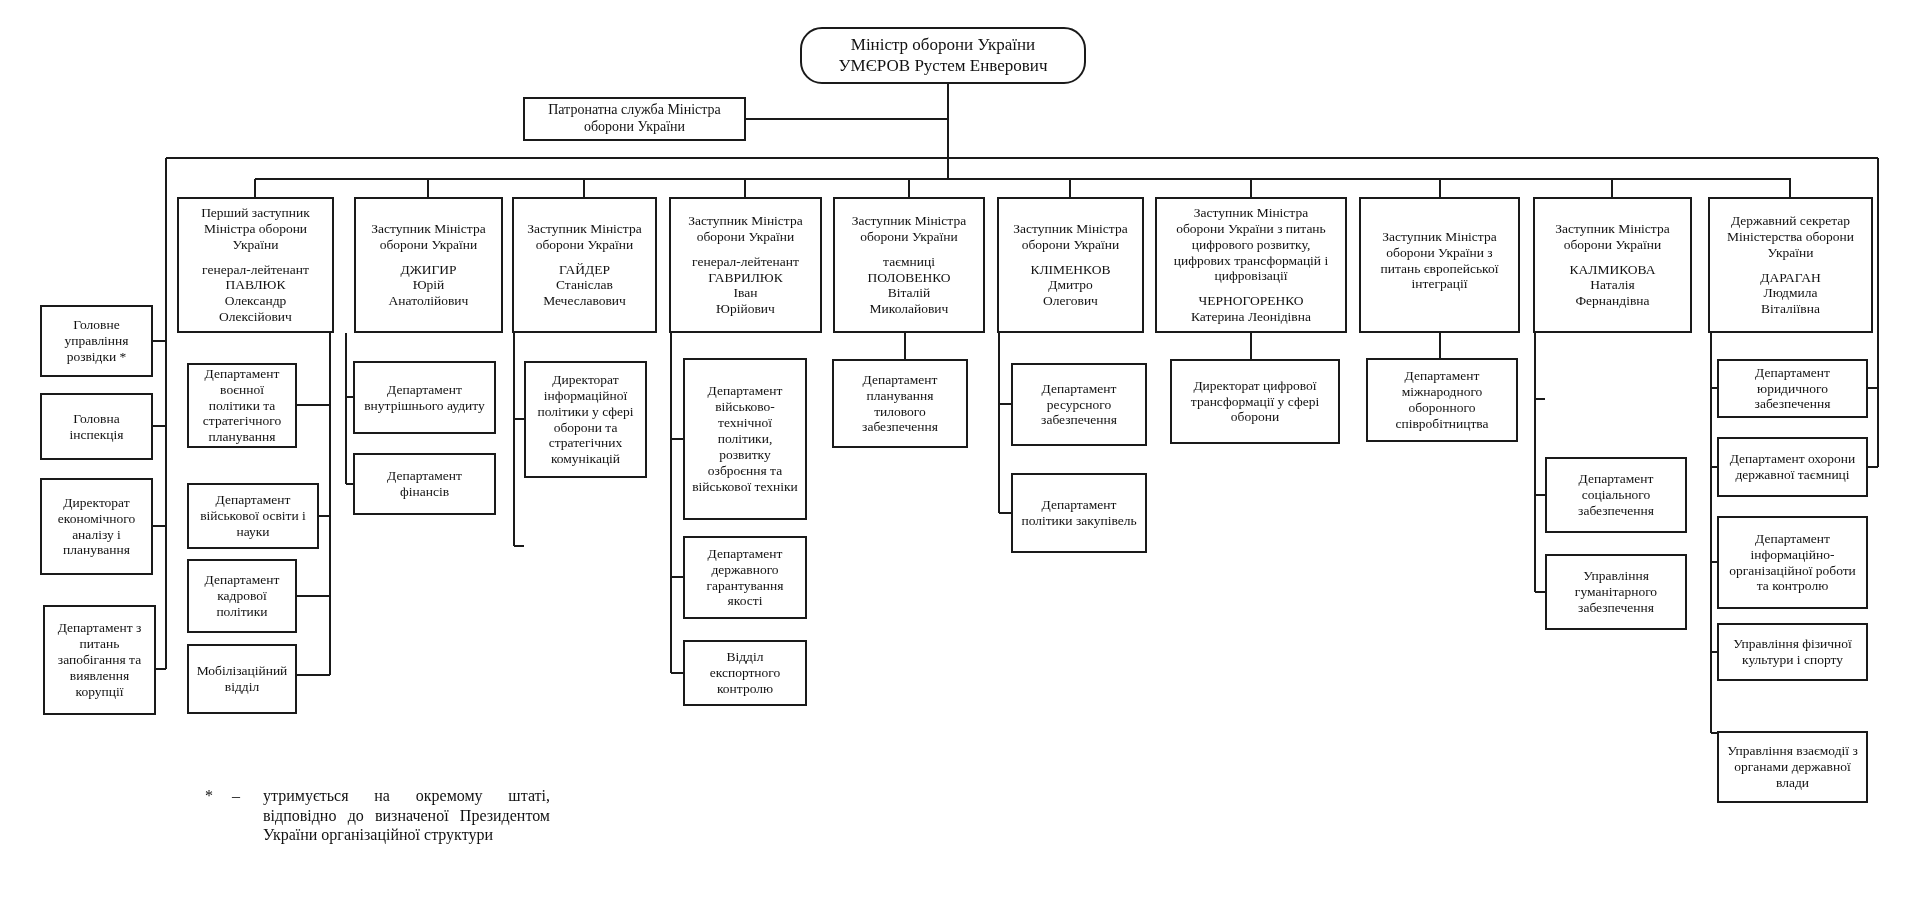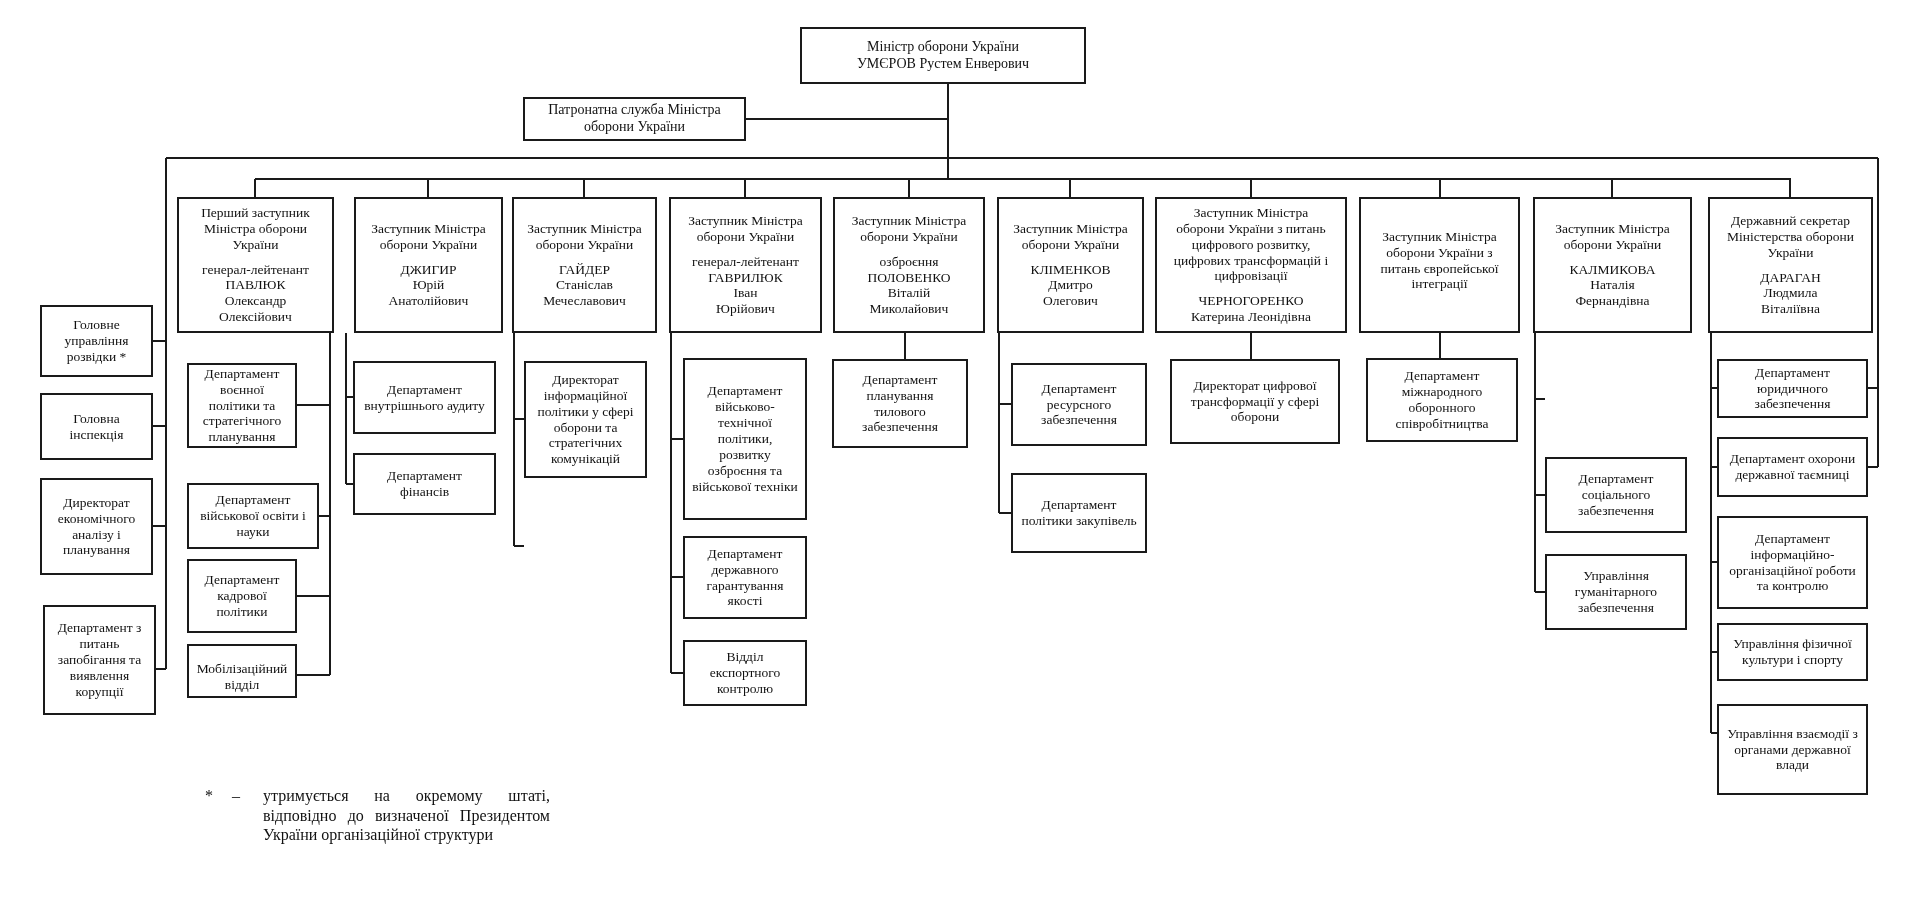--- a/index.html
+++ b/index.html
@@ -4,21 +4,21 @@
 <style>
   html,body{margin:0;padding:0;background:#ffffff;}
   .canvas{position:relative;width:1920px;height:899px;background:#ffffff;
           font-family:"Liberation Serif","DejaVu Serif",serif;color:#111111;overflow:hidden;}
   svg.connectors{position:absolute;left:0;top:0;z-index:0;}
   .b{position:absolute;z-index:1;background:#ffffff;border:2px solid #1a1a1a;box-sizing:border-box;
      display:flex;flex-direction:column;align-items:center;justify-content:center;
      text-align:center;line-height:1.18;}
   .hdr{font-size:13.5px;padding:4px 12px;row-gap:9px;}
   .dept,.unit{font-size:13.5px;padding:3px 7px;}
-  .minister{font-size:14px;padding:12px 10px;}
+  .minister{font-size:17px;padding:12px 10px;border-radius:22px;}
   .patronat{font-size:14px;padding:3px 10px;}
   .pname,.mname{white-space:pre-line;}
   .b div:empty{display:none;}
   .person{display:block;}
   .footnote{position:absolute;z-index:1;display:flex;font-size:16px;line-height:1.22;}
   .fn-marker{width:27px;flex:none;}
   .fn-dash{width:31px;flex:none;}
   .fn-text{width:287px;flex:none;text-align:justify;}
 </style>
 </head>
@@ -117,21 +117,21 @@
   </div>
   <div class="b dept" style="left:187px;top:363px;width:110px;height:85px;">
     <div>Департамент воєнної політики та стратегічного планування</div>
   </div>
   <div class="b dept" style="left:187px;top:483px;width:132px;height:66px;">
     <div>Департамент військової освіти і науки</div>
   </div>
   <div class="b dept" style="left:187px;top:559px;width:110px;height:74px;">
     <div>Департамент кадрової політики</div>
   </div>
-  <div class="b dept" style="left:187px;top:644px;width:110px;height:54px;justify-content:flex-end;">
+  <div class="b dept" style="left:187px;top:644px;width:110px;height:70px;">
     <div>Мобілізаційний відділ</div>
   </div>
 
   <div class="b hdr" style="left:354px;top:197px;width:149px;height:136px;">
     <div>Заступник Міністра оборони України</div>
     <div class="person">
 
       <div class="pname">ДЖИГИР
 Юрій
 Анатолійович</div>
@@ -172,21 +172,21 @@
   <div class="b dept" style="left:683px;top:536px;width:124px;height:83px;">
     <div>Департамент державного гарантування якості</div>
   </div>
   <div class="b dept" style="left:683px;top:640px;width:124px;height:66px;">
     <div>Відділ експортного контролю</div>
   </div>
 
   <div class="b hdr" style="left:833px;top:197px;width:152px;height:136px;">
     <div>Заступник Міністра оборони України</div>
     <div class="person">
-      <div>озброєння</div>
+      <div>таємниці</div>
       <div class="pname">ПОЛОВЕНКО
 Віталій
 Миколайович</div>
     </div>
   </div>
   <div class="b dept" style="left:832px;top:359px;width:136px;height:89px;">
     <div>Департамент планування тилового забезпечення</div>
   </div>
 
   <div class="b hdr" style="left:997px;top:197px;width:147px;height:136px;">
@@ -258,21 +258,21 @@
   </div>
   <div class="b dept" style="left:1717px;top:437px;width:151px;height:60px;">
     <div>Департамент охорони державної таємниці</div>
   </div>
   <div class="b dept" style="left:1717px;top:516px;width:151px;height:93px;">
     <div>Департамент інформаційно-організаційної роботи та контролю</div>
   </div>
   <div class="b dept" style="left:1717px;top:623px;width:151px;height:58px;">
     <div>Управління фізичної культури і спорту</div>
   </div>
-  <div class="b dept" style="left:1717px;top:704px;width:151px;height:91px;">
+  <div class="b dept" style="left:1717px;top:731px;width:151px;height:72px;">
     <div>Управління взаємодії з органами державної влади</div>
   </div>
 
   <div class="footnote" style="left:205px;top:786px;">
     <span class="fn-marker">*</span>
     <span class="fn-dash">–</span>
     <span class="fn-text">утримується на окремому штаті, відповідно до визначеної Президентом України організаційної структури</span>
   </div>
 
 </div>

